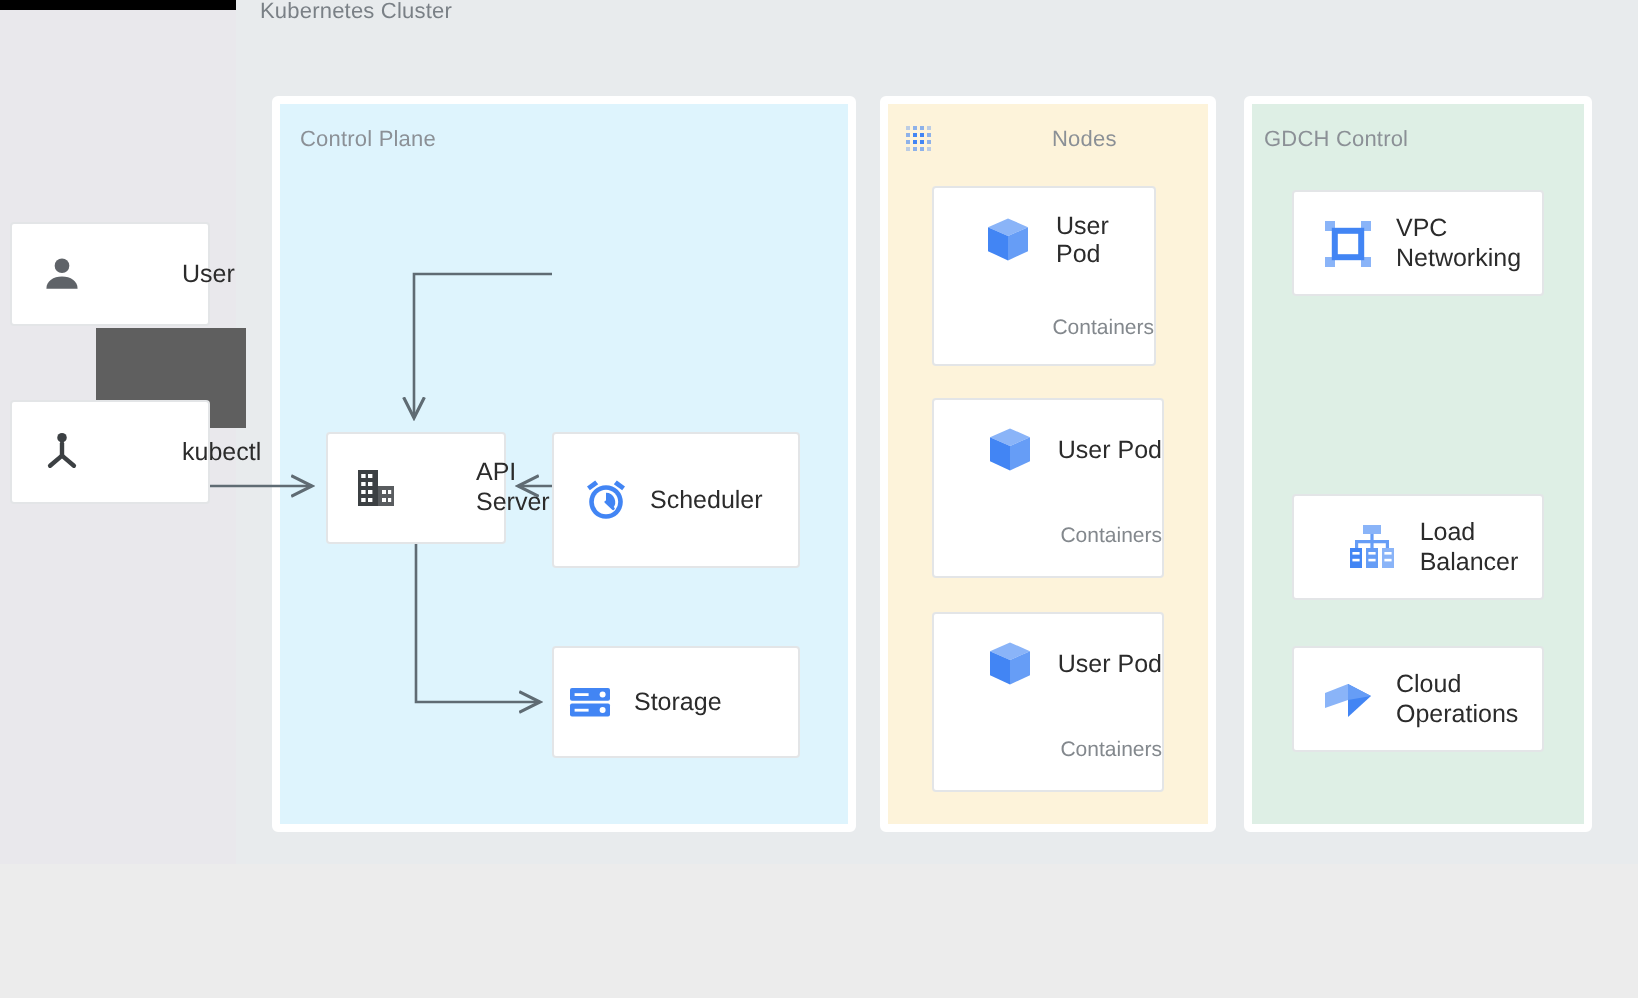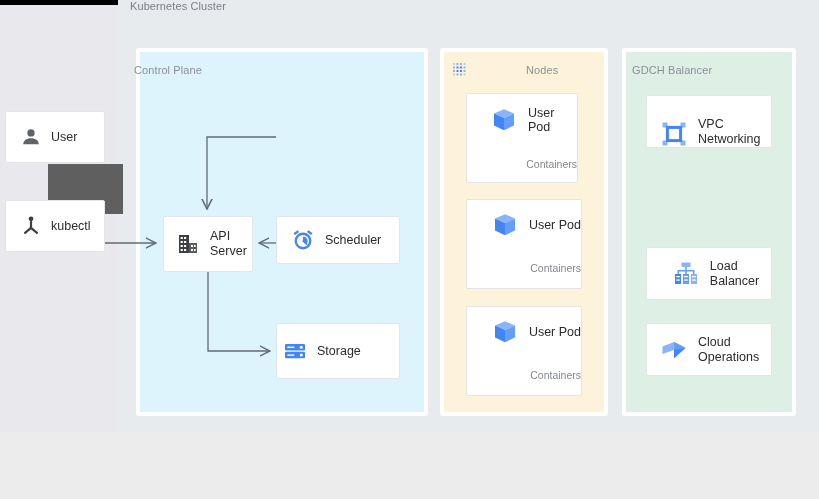--- a/index.html
+++ b/index.html
@@ -49,29 +49,29 @@
     border: 1px solid #e3e5e7; border-radius: 2px;
     display: flex; align-items: center;
   }
   .card .ico { flex: 0 0 auto; display: flex; align-items: center; justify-content: center; }
   .card .lbl {
     font-size: 12.5px; color: #2b2b2b; line-height: 15px;
     white-space: pre-line;
   }
 
   
-  .actor { width: 100px; height: 52px; padding-left: 14px; }
+  .actor { width: 100px; height: 52px; padding-left: 14px; gap: 40px; }
   .actor .ico { width: 22px; height: 22px; margin-right: 9px; }
   #card-user   { left: 5px; top: 111px; }
   #card-kubectl{ left: 5px; top: 200px; }
 
   
   #card-resource  { left: 276px; top: 108px; width: 124px; height: 56px; padding-left: 14px; }
-  #card-api       { left: 163px; top: 216px; width: 90px;  height: 56px; padding-left: 12px; }
-  #card-scheduler { left: 276px; top: 216px; width: 124px; height: 48px; padding-left: 14px; }
+  #card-api       { left: 163px; top: 216px; width: 90px;  height: 56px; padding-left: 12px; gap: 28px; }
+  #card-scheduler { left: 276px; top: 216px; width: 124px; height: 68px; padding-left: 14px; }
   #card-storage   { left: 276px; top: 323px; width: 124px; height: 56px; padding-left: 6px; }
   #card-resource .ico, #card-api .ico, #card-scheduler .ico, #card-storage .ico {
     width: 24px; height: 24px; margin-right: 10px;
   }
 
   
   .pod {
     position: absolute; background: #ffffff;
     border: 1px solid #e3e5e7; border-radius: 2px;
     display: flex; flex-direction: column; align-items: flex-end;
@@ -90,21 +90,21 @@
 
   
   .svc {
     position: absolute; background: #ffffff;
     border: 1px solid #e3e5e7; border-radius: 2px;
     display: flex; align-items: center; padding-left: 14px;
     width: 126px; height: 53px;
   }
   .svc .ico { width: 26px; height: 26px; margin-right: 11px; flex: 0 0 auto; }
   .svc .lbl { font-size: 12.5px; color: #2b2b2b; line-height: 15px; white-space: pre-line; }
-  #svc-1 { left: 646px; top: 95px; align-items: flex-end; }
+  #svc-1 { left: 646px; top: 95px; }
   #svc-2 { left: 646px; top: 171px; }
   #svc-3 { left: 646px; top: 247px; justify-content: center; }
   #svc-4 { left: 646px; top: 323px; }
 
   
   #tooltip-box {
     position: absolute; left: 48px; top: 164px; width: 75px; height: 50px;
     background: #5f5f5f;
   }
   #tooltip-tail {
@@ -122,21 +122,21 @@
 
 <div id="root">
 
   <div class="plate-left"></div>
   <div class="plate-main"></div>
   <div class="top-black-bar"></div>
 
   <div class="cluster-title">Kubernetes Cluster</div>
 
   <div class="panel" id="panel-control"></div>
-  <div class="panel-title" style="left:134px; top:64px;text-align:right;">Control Plane</div>
+  <div class="panel-title" style="left:150px; top:64px;text-align:right;">Control Plane</div>
 
   <div class="panel" id="panel-nodes"></div>
   <div style="position:absolute; left:452px; top:62px; width:16px; height:16px;">
     <svg width="16" height="16" viewBox="0 0 16 16">
       <g fill="#4285f4">
         <rect x="1" y="1" width="2" height="2" opacity=".35"></rect>
         <rect x="4.5" y="1" width="2" height="2" opacity=".6"></rect>
         <rect x="8" y="1" width="2" height="2" opacity=".6"></rect>
         <rect x="11.5" y="1" width="2" height="2" opacity=".35"></rect>
         <rect x="1" y="4.5" width="2" height="2" opacity=".6"></rect>
@@ -150,21 +150,21 @@
         <rect x="1" y="11.5" width="2" height="2" opacity=".35"></rect>
         <rect x="4.5" y="11.5" width="2" height="2" opacity=".6"></rect>
         <rect x="8" y="11.5" width="2" height="2" opacity=".6"></rect>
         <rect x="11.5" y="11.5" width="2" height="2" opacity=".35"></rect>
       </g>
     </svg>
   </div>
   <div class="panel-title" style="left:502px; top:64px;margin-left:24px;">Nodes</div>
 
   <div class="panel" id="panel-gdch"></div>
-  <div class="panel-title" style="left:632px; top:64px;">GDCH Balancer</div>
+  <div class="panel-title" style="left:632px; top:64px;">GDCH Control</div>
 
   <svg id="wires">
     <defs>
       <marker id="ah" markerWidth="9" markerHeight="9" refX="8" refY="4.5" orient="auto">
         <path d="M0,0.5 L8,4.5 L0,8.5" fill="none" stroke="#5f6b73" stroke-width="1.2"></path>
       </marker>
     </defs>
     <g fill="none" stroke="#5f6b73" stroke-width="1.3" marker-end="url(#ah)">
       <path d="M105,243 L156,243"></path>
       <path d="M276,137 L207,137 L207,209"></path>

